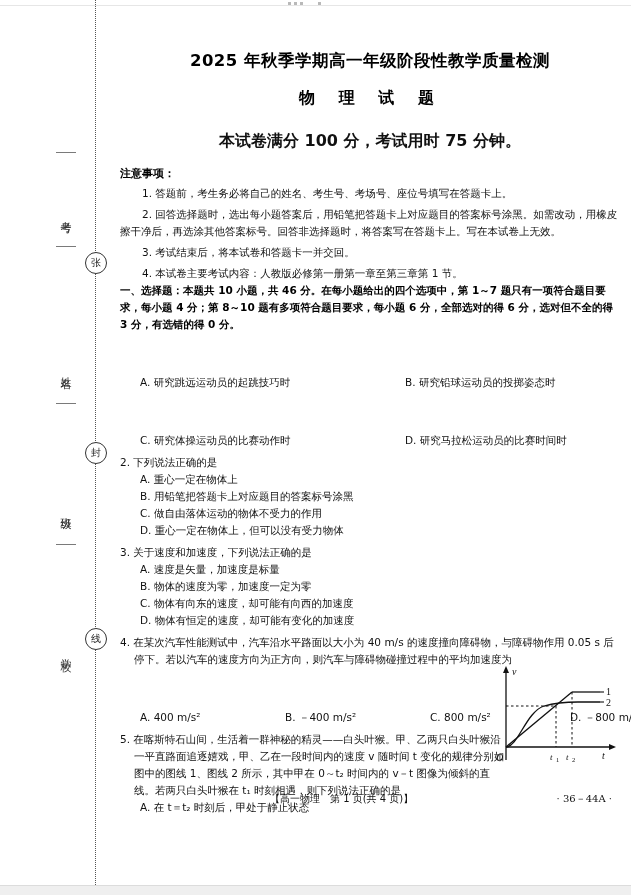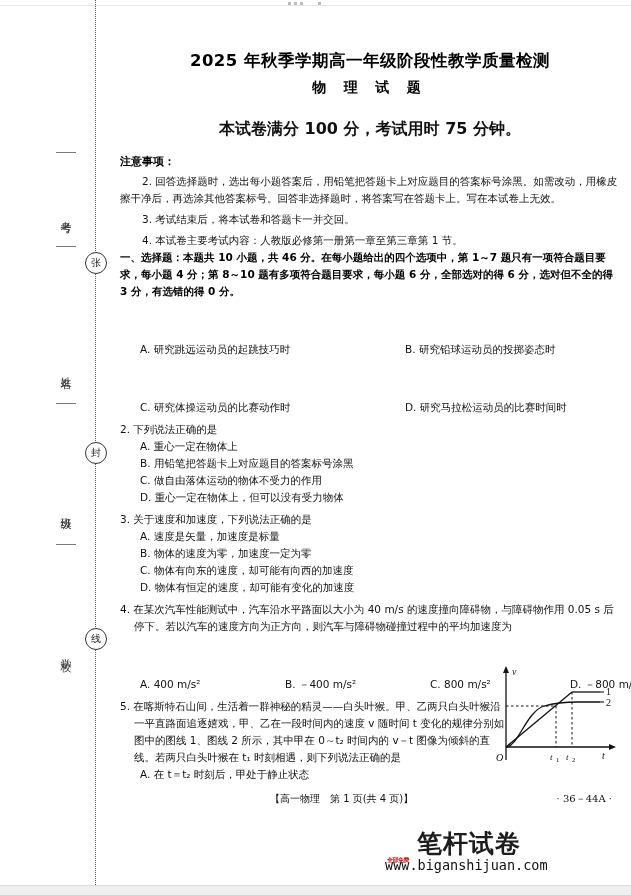--- a/index.html
+++ b/index.html
@@ -98,25 +98,25 @@
   .title-main {
     margin-top: 50px;
     text-align: center;
     font-family: "DejaVu Sans", sans-serif;
     font-weight: bold;
     font-size: 16.5px;
     letter-spacing: 0.5px;
     color: #000;
   }
   .title-sub {
-    margin-top: 7px;
-    text-align: center;
-    font-family: Liberation Serif, serif;
-    font-weight: bold;
-    font-size: 14px;
+    margin-top: 16px;
+    text-align: center;
+    font-family: Liberation Mono, monospace;
+    font-weight: bold;
+    font-size: 16px;
     letter-spacing: 7px;
     color: #000;
   }
   .score-line {
     margin-top: 22px;
     text-align: center;
     font-family: "DejaVu Sans", sans-serif;
     font-weight: bold;
     font-size: 16px;
     color: #111;
@@ -275,20 +275,21 @@
   <div class="seal-mark" style="top:442px;">封</div>
   <div class="seal-mark" style="top:628px;">线</div>
 
   <div class="paper">
 
     <div class="title-main">2025 年秋季学期高一年级阶段性教学质量检测</div>
     <div class="title-sub">物 理 试 题</div>
     <div class="score-line">本试卷满分 100 分，考试用时 75 分钟。</div>
 
     <div class="notice-head">注意事项：</div>
+    <div class="notice-item">1. 答题前，考生务必将自己的姓名、考生号、考场号、座位号填写在答题卡上。</div>
     <div class="notice-item">2. 回答选择题时，选出每小题答案后，用铅笔把答题卡上对应题目的答案标号涂黑。如需改动，用橡皮擦干净后，再选涂其他答案标号。回答非选择题时，将答案写在答题卡上。写在本试卷上无效。</div>
     <div class="notice-item">3. 考试结束后，将本试卷和答题卡一并交回。</div>
     <div class="notice-item">4. 本试卷主要考试内容：人教版必修第一册第一章至第三章第 1 节。</div>
 
     <div class="section-head">一、选择题：本题共 10 小题，共 46 分。在每小题给出的四个选项中，第 1～7 题只有一项符合题目要求，每小题 4 分；第 8～10 题有多项符合题目要求，每小题 6 分，全部选对的得 6 分，选对但不全的得 3 分，有选错的得 0 分。</div>
 
     <div class="q-block">
       <div class="opt-row">
         <div class="opt col-a">A. 研究跳远运动员的起跳技巧时</div>
         <div class="opt">B. 研究铅球运动员的投掷姿态时</div>
@@ -360,20 +361,15 @@
         <line x1="112" y1="38" x2="116" y2="38" stroke="#111" stroke-width="1.1"></line>
       </svg>
     </div>
 
     <div class="footer">
       <div class="center">【高一物理　第 1 页(共 4 页)】</div>
       <div class="right">· 36－44A ·</div>
     </div>
   </div>
 
-  <div class="watermark">
-    <div class="wm-cn">笔杆试卷</div>
-    <div class="wm-free">全部免费</div>
-    <div class="wm-url">www.biganshijuan.com</div>
-  </div>
 
   <div class="bottom-band"></div>
 </div>
 
 </body></html>

